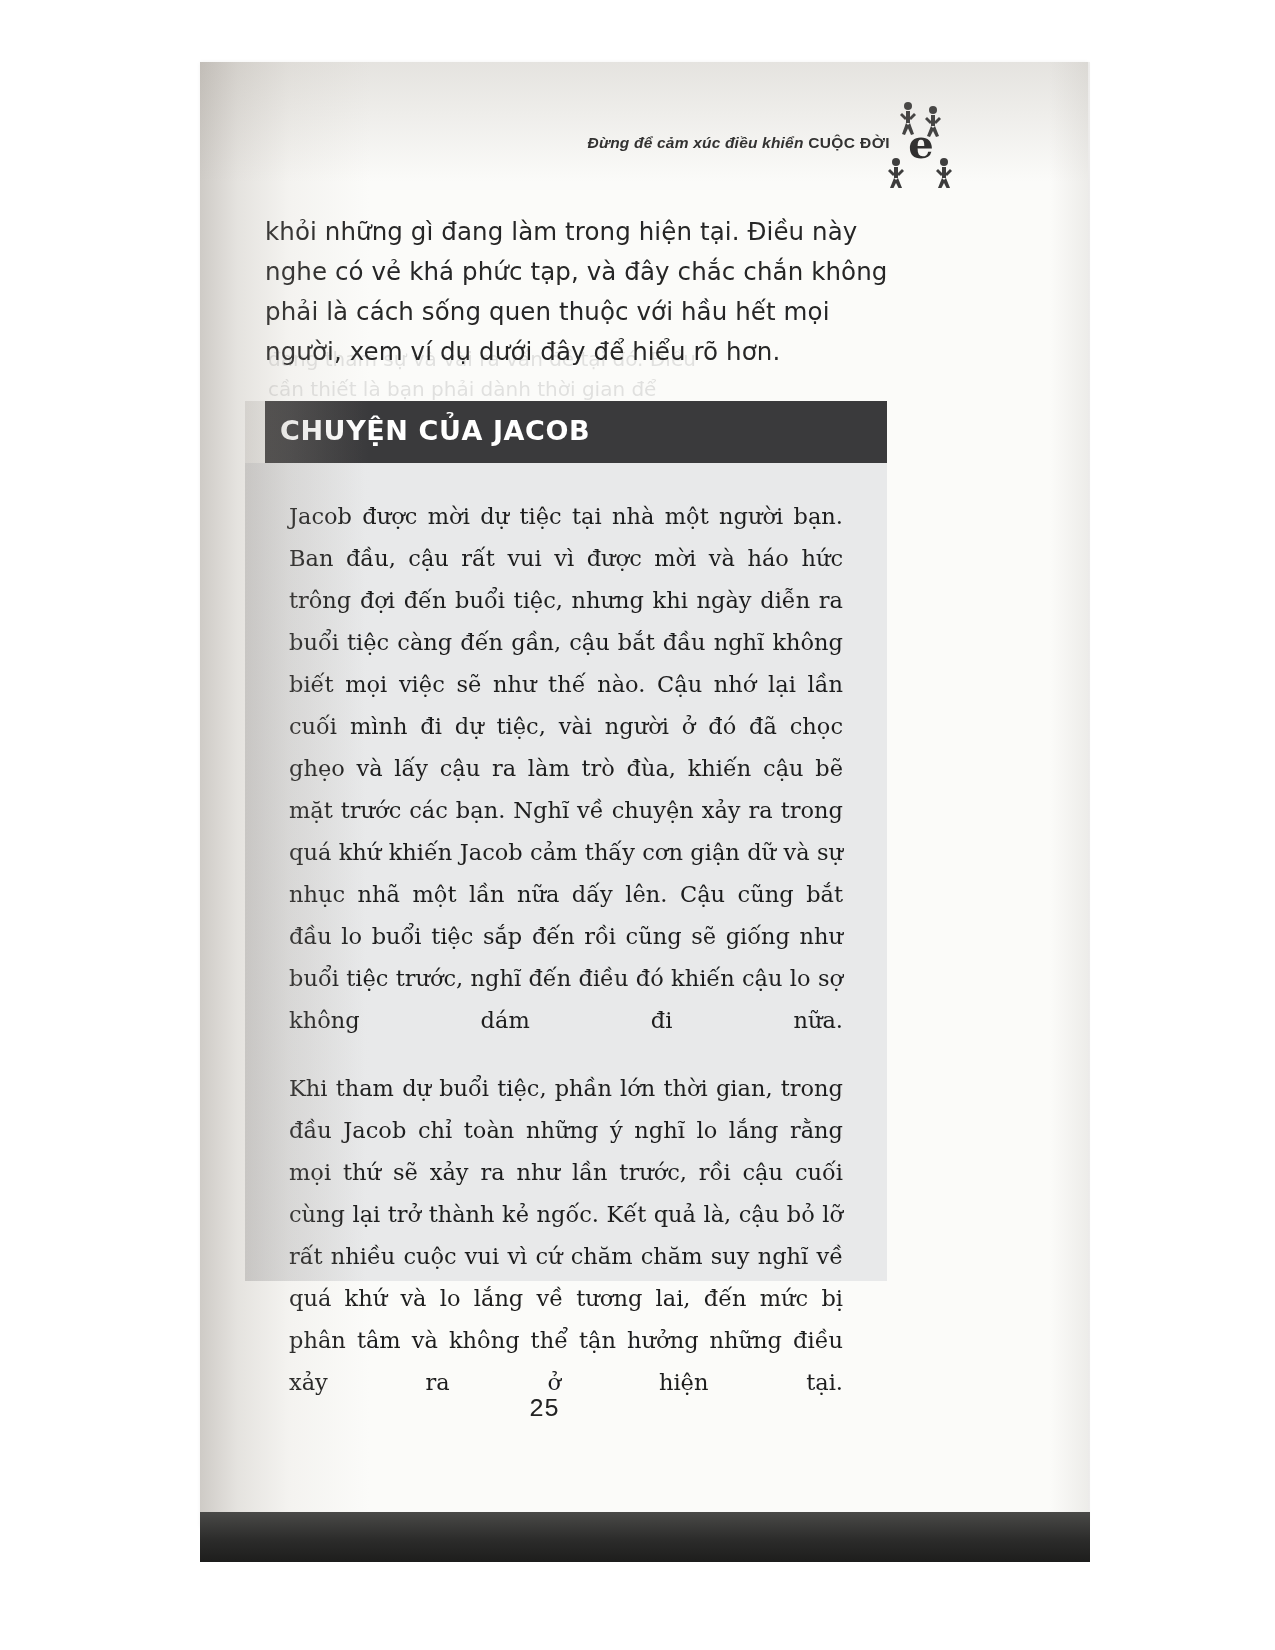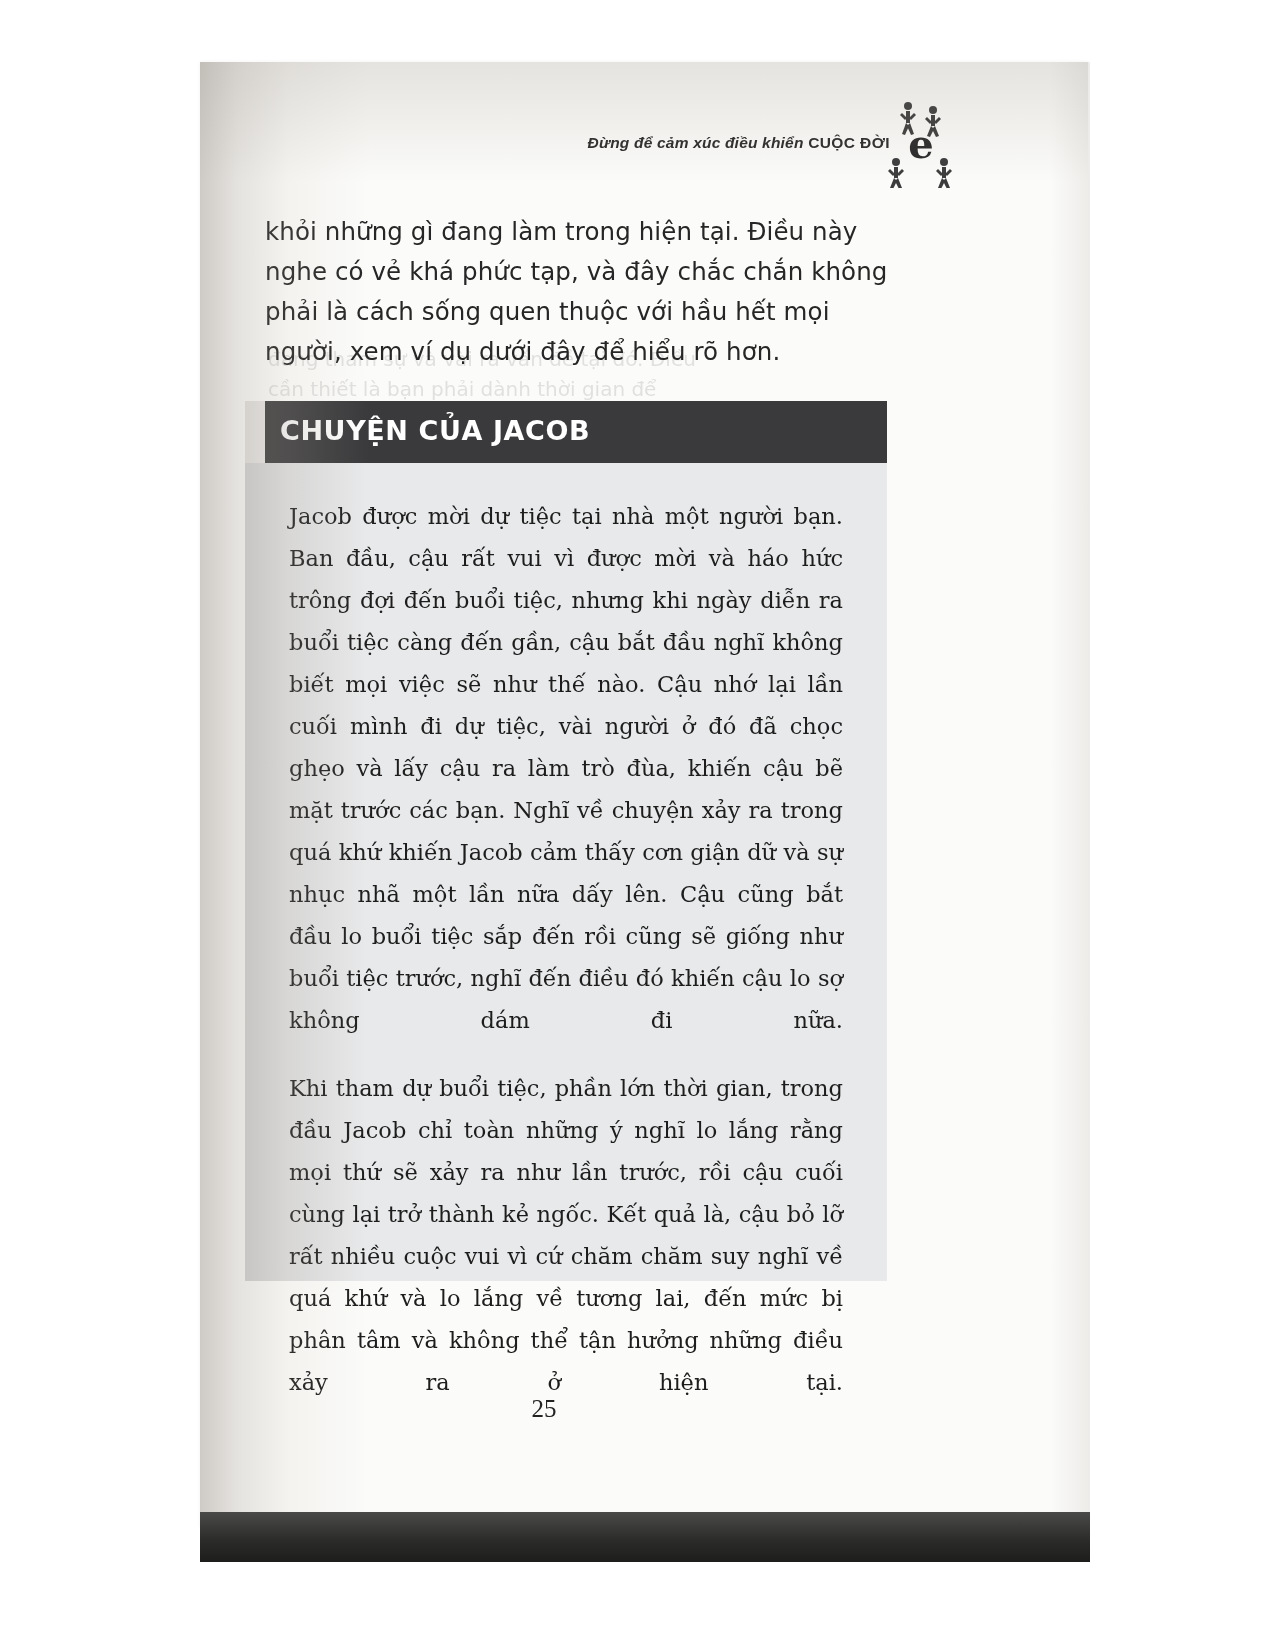--- a/index.html
+++ b/index.html
@@ -190,21 +190,21 @@
     pointer-events: none;
   }
 
   
   .folio {
     position: absolute;
     left: 504px;
     top: 1395px;
     width: 80px;
     text-align: center;
-    font-family: Liberation Serif, serif;
+    font-family: Liberation Mono, monospace;
     font-size: 25px;
     color: #232323;
   }
 </style>
 </head>
 <body>
 
 <div class="page-photo">
 
   <div class="photo-bg"></div>

